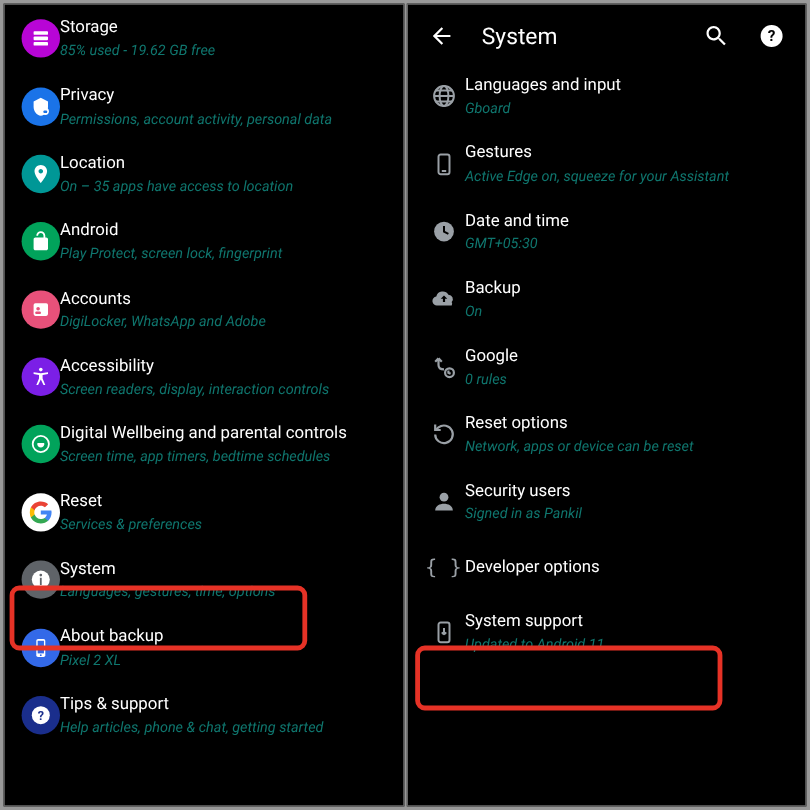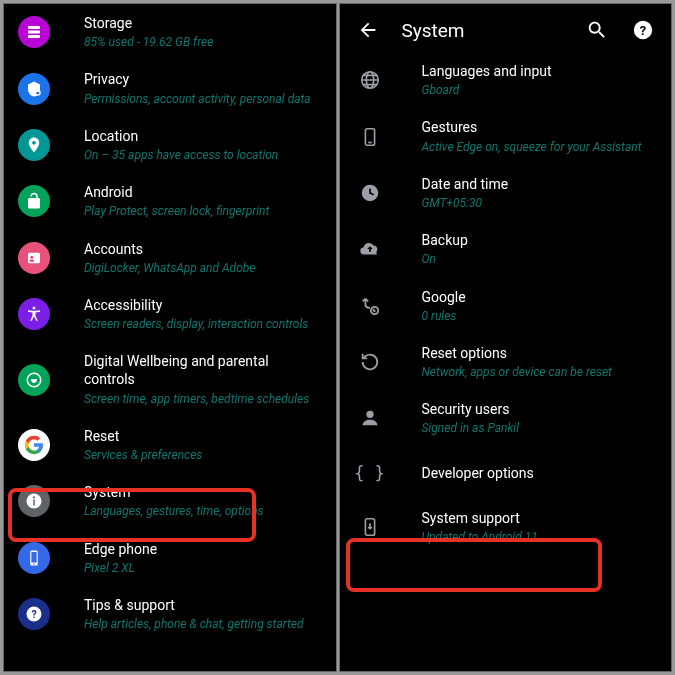--- a/index.html
+++ b/index.html
@@ -42,21 +42,21 @@
       height: 24px;
       display: flex;
       align-items: center;
       justify-content: center;
       color: #fff;
     }
     .row {
       display: flex;
       align-items: center;
       padding: 10px 14px;
-      gap: 34px;
+      gap: 0;
       position: relative;
     }
     .row .icon-wrap {
       width: 32px;
       height: 32px;
       border-radius: 50%;
       display: flex;
       align-items: center;
       justify-content: center;
       flex-shrink: 0;
@@ -228,21 +228,21 @@
 
     <div class="row">
       <div class="icon-wrap" style="background:#3369e8">
         <svg width="18" height="18" viewBox="0 0 24 24" fill="#fff">
             <rect x="7" y="2" width="10" height="20" rx="2"></rect>
             <rect x="8.5" y="4" width="7" height="14" fill="#3369e8"></rect>
             <circle cx="12" cy="20" r="1" fill="#3369e8"></circle>
           </svg>
       </div>
       <div class="text-col">
-        <span class="label">Edge phone</span>
+        <span class="label">About backup</span>
         <span class="sub">Pixel 2 XL</span>
       </div>
     </div>
 
     <div class="row">
       <div class="icon-wrap" style="background:#1a2e8c">
         <svg width="18" height="18" viewBox="0 0 24 24" fill="#fff">
             <circle cx="12" cy="12" r="10"></circle>
             <text x="12" y="17" font-size="14" font-weight="bold" text-anchor="middle" fill="#1a2e8c">?</text>
           </svg>

